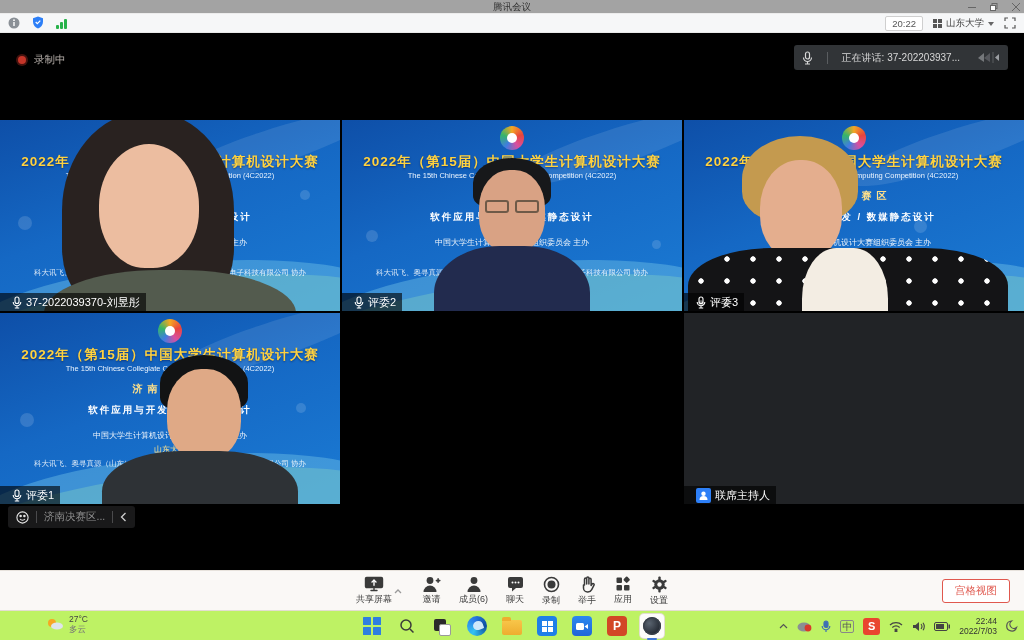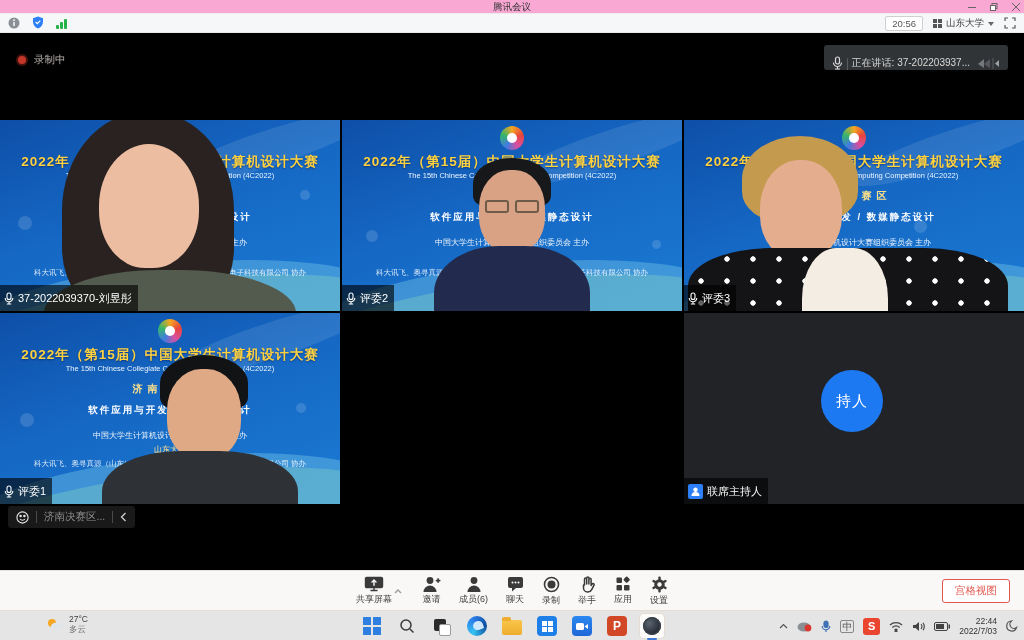--- a/index.html
+++ b/index.html
@@ -1,41 +1,41 @@
 <!DOCTYPE html>
 <html><head>
 <meta charset="utf-8">
 <style>
   * { margin:0; padding:0; box-sizing:border-box; }
   html,body { width:1024px; height:640px; overflow:hidden; }
   body { font-family:"Liberation Sans","DejaVu Sans",sans-serif; position:relative; background:#000; }
 
   
-  .titlebar { position:absolute; top:0; left:0; width:1024px; height:14px; background:#f9a8d4; border-bottom:1px solid #ececec; z-index:40; }
+  .titlebar { position:absolute; top:0; left:0; width:1024px; height:14px; background:#a3a3a3; border-bottom:1px solid #ececec; z-index:40; }
   .titlebar .wtitle { position:absolute; top:1px; left:0; right:0; text-align:center; font-size:9.5px; color:#333; }
   .wctrls { position:absolute; right:4px; top:0; height:14px; display:flex; align-items:center; gap:14px; }
   .wctrls svg { display:block; }
 
   
   .appbar { position:absolute; top:14px; left:0; width:1024px; height:19px; background:#f6f7f8; border-bottom:1px solid #e9e9e9; z-index:40; }
   .appbar-left { position:absolute; left:8px; top:0; height:19px; display:flex; align-items:center; gap:12px; }
   .appbar-right { position:absolute; right:8px; top:0; height:19px; display:flex; align-items:center; gap:10px; }
   .timebox { border:1px solid #cfcfcf; border-radius:2px; background:#fff; font-size:9.5px; color:#555; padding:1px 6px; }
   .viewbtn { display:flex; align-items:center; gap:4px; font-size:9.5px; color:#444; }
   .gridglyph { display:grid; grid-template-columns:4px 4px; grid-template-rows:4px 4px; gap:1px; }
   .gridglyph i { background:#555; }
   .caret { width:0; height:0; border-left:3.5px solid transparent; border-right:3.5px solid transparent; border-top:4px solid #666; }
   .sigbars { display:flex; align-items:flex-end; gap:1.5px; height:11px; }
   .sigbars i { width:2.5px; background:#27b24a; border-radius:1px; }
 
   
   .stage { position:absolute; top:33px; left:0; width:1024px; height:537px; background:#000; }
   .recdot { width:8px; height:8px; border-radius:50%; background:#c43529; box-shadow:0 0 0 2px rgba(196,53,41,.35); }
   .recording { position:absolute; left:18px; top:20px; display:flex; align-items:center; gap:8px; font-size:10.5px; color:#b9b2ad; z-index:30; }
-  .speakbar { position:absolute; right:16px; top:12px; height:25px; background:rgba(52,55,58,.95); border-radius:3px; display:flex; align-items:flex-end; gap:4px; padding:0 8px; z-index:30; }
+  .speakbar { position:absolute; right:16px; top:12px; height:25px; background:rgba(52,55,58,.95); border-radius:3px; display:flex; align-items:center; gap:14px; padding:0 8px; z-index:30; }
   .speakbar .txt { font-size:10px; color:#d8d8d8; white-space:nowrap; }
   .vdiv { width:1px; height:12px; background:#5a5d60; }
 
   
   .tile { position:absolute; width:340px; height:191px; overflow:hidden; background:#212326; }
   .t1 { left:0;   top:87px; }
   .t2 { left:342px; top:87px; }
   .t3 { left:684px; top:87px; }
   .t4 { left:0;   top:280px; }
   .t5 { left:342px; top:280px; }
@@ -76,21 +76,21 @@
   .p3 .face { left:76px; top:40px; width:82px; height:100px; border-radius:48% 48% 44% 44%; background:#e4ae8e; }
   .p3 .torso { left:4px; top:128px; width:320px; height:63px; border-radius:26% 26% 0 0 / 60% 60% 0 0; background:#141416;
                background-image:radial-gradient(circle 3px, #fff 2.4px, transparent 3px); background-size:26px 22px; }
   .p3 .collar { position:absolute; left:118px; top:128px; width:86px; height:63px; background:#f3ede3; border-radius:40% 40% 0 0 / 80% 80% 0 0; }
   
   .p4 .hair { left:160px; top:42px; width:88px; height:56px; background:#121314; border-radius:50% 50% 24% 24%; }
   .p4 .face { left:167px; top:56px; width:74px; height:90px; border-radius:46% 46% 42% 42%; background:#dda océ; }
   .p4 .face { background:#dfa986; }
   .p4 .torso { left:102px; top:138px; width:196px; height:53px; background:#2e3236; border-radius:40% 40% 0 0 / 76% 76% 0 0; }
 
-  .namebadge { position:absolute; left:0; bottom:0; height:26px; background:rgba(0,0,0,.62); display:flex; align-items:center; gap:4px; padding:0 6px 0 4px; z-index:5; }
+  .namebadge { position:absolute; left:0; bottom:0; height:18px; background:rgba(0,0,0,.62); display:flex; align-items:center; gap:4px; padding:0 6px 0 12px; z-index:5; }
   .namebadge .nm { font-size:11px; color:#fff; white-space:nowrap; }
   .rolesq { width:15px; height:15px; border-radius:2px; display:flex; align-items:center; justify-content:center; }
   .rolesq.host { background:#ef8b2e; }
   .rolesq.cohost { background:#2d7ff7; }
 
   .catavatar { position:absolute; left:134px; top:52px; width:72px; height:72px; border-radius:50%; overflow:hidden;
                background:linear-gradient(#87423a 0 54%, #cdc5b6 54% 100%); z-index:2; }
   .catavatar .grid { position:absolute; inset:0 0 46% 0; background-image:linear-gradient(rgba(255,255,255,.45) 1px, transparent 1px),linear-gradient(90deg, rgba(255,255,255,.45) 1px, transparent 1px); background-size:10px 10px; }
   .cat-body { position:absolute; left:18px; top:34px; width:36px; height:26px; background:#f4f2ee; border-radius:50% 50% 40% 40%; }
   .cat-head { position:absolute; left:26px; top:22px; width:22px; height:18px; background:#f4f2ee; border-radius:50%; }
@@ -108,21 +108,21 @@
   .controlbar { position:absolute; top:570px; left:0; width:1024px; height:40px; background:#faf8f6; border-top:1px solid #e7e2dc; z-index:40; }
   .ctl { display:flex; flex-direction:column; align-items:center; justify-content:center; gap:1px; height:40px; cursor:default; }
   .ctl .lbl { font-size:9px; color:#3e3e3e; white-space:nowrap; }
   .ctl svg { display:block; }
   .chev { display:flex; align-items:center; height:40px; padding:0 2px; }
   .ctl-left { position:absolute; left:12px; top:0; display:flex; gap:8px; }
   .ctl-center { position:absolute; left:50%; top:0; transform:translateX(-50%); display:flex; gap:18px; }
   .leavebtn { position:absolute; right:14px; top:8px; height:24px; padding:0 12px; background:#fff; border:1px solid #e0584e; border-radius:3px; color:#e0584e; font-size:10.5px; display:flex; align-items:center; }
 
   
-  .taskbar { position:absolute; top:610px; left:0; width:1024px; height:30px; background:#e5e5e5; border-top:1px solid #e3ddd2; z-index:40; }
+  .taskbar { position:absolute; top:610px; left:0; width:1024px; height:30px; background:#bef264; border-top:1px solid #e3ddd2; z-index:40; }
   .weather { position:absolute; left:46px; top:3px; display:flex; align-items:center; gap:5px; }
   .weather .col { display:flex; flex-direction:column; line-height:10px; }
   .weather .t { font-size:8.5px; color:#444; }
   .weather .d { font-size:8.5px; color:#777; }
   .tb-center { position:absolute; left:50%; top:0; transform:translateX(-50%); height:30px; display:flex; align-items:center; gap:11px; }
   .tbicon { width:24px; height:24px; display:flex; align-items:center; justify-content:center; border-radius:4px; position:relative; }
   .tbicon.active { background:#fdfcfa; box-shadow:0 0 0 1px #e3ddd2; }
   .tbicon.active::after { content:""; position:absolute; bottom:-2px; left:7px; width:10px; height:2.5px; border-radius:2px; background:#3f77d4; }
   .tb-right { position:absolute; right:6px; top:0; height:30px; display:flex; align-items:center; gap:9px; }
   .clockcol { display:flex; flex-direction:column; align-items:flex-end; line-height:10px; }
@@ -182,21 +182,21 @@
           <path d="M6 0.5l5 1.8v3.5c0 3.2-2.2 5.6-5 6.7-2.8-1.1-5-3.5-5-6.7V2.3z" fill="#2d7ff7"></path>
           <path d="M3.7 6l1.6 1.7 3-3.1" stroke="#fff" stroke-width="1.2" fill="none"></path>
         </svg></span>
     <span class="sigbars">
         <i style="height:4px"></i>
         <i style="height:7px"></i>
         <i style="height:10px"></i>
       </span>
   </div>
   <div class="appbar-right">
-    <span class="timebox">20:56</span>
+    <span class="timebox">20:22</span>
     <span class="viewbtn">
       <span class="gridglyph">
           <i></i>
           <i></i>
           <i></i>
           <i></i>
         </span>
       <span>山东大学</span>
       <span class="caret"></span>
     </span>
@@ -341,23 +341,20 @@
       <svg width="10" height="13" fill="none" stroke="#fff" stroke-width="1.1">
           <rect x="3" y="1" width="4" height="6.5" rx="2"></rect>
           <path d="M1.2 6a3.8 3.8 0 0 0 7.6 0M5 9.8V12M2.8 12h4.4"></path>
         </svg>
       <span class="nm">评委1</span>
     </div>
   </div>
 
 
   <div class="tile t6">
-    <div class="blueavatar">
-        <span>持人</span>
-      </div>
     <div class="namebadge">
       <span class="rolesq cohost">
           <svg width="9" height="9" fill="#fff">
             <circle cx="4.5" cy="2.8" r="2.2"></circle>
             <path d="M0.5 9a4 4 0 0 1 8 0z"></path>
           </svg>
         </span>
       <span class="nm">联席主持人</span>
     </div>
   </div>

